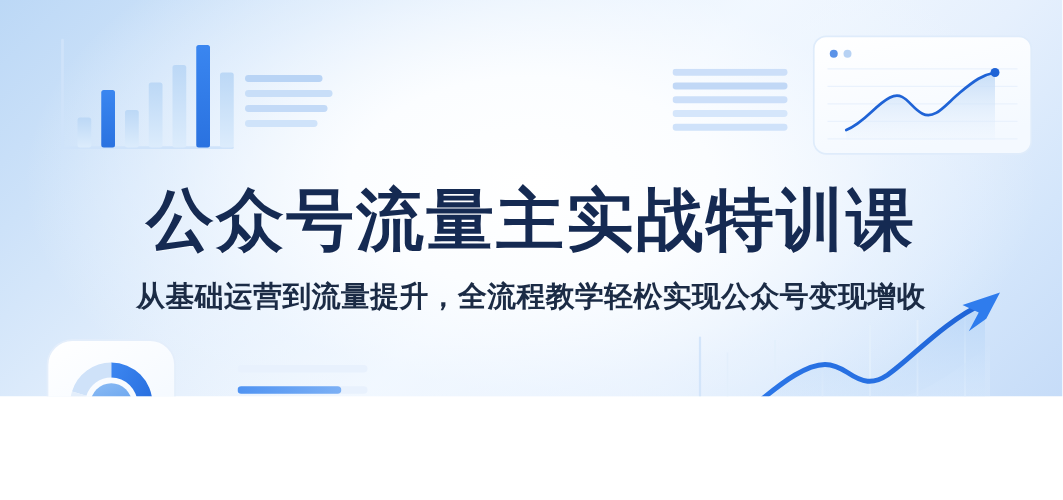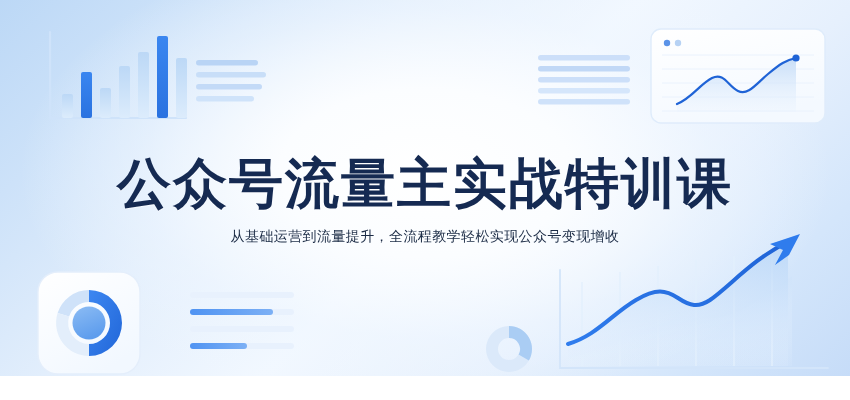--- a/index.html
+++ b/index.html
@@ -1,21 +1,21 @@
 <!DOCTYPE html>
 <html><head>
 <meta charset="utf-8">
 <style>
   html,body{margin:0;padding:0;}
   body{
     width:850px;height:400px;overflow:hidden;
     font-family:"Liberation Sans","DejaVu Sans",sans-serif;
   }
   #banner{
-    position:relative;width:850px;height:376px;overflow:hidden;
+    position:relative;width:850px;height:317px;overflow:hidden;
     background:
       radial-gradient(ellipse 520px 300px at 50% 46%, #ffffff 0%, #fbfdff 28%, rgba(240,247,255,0.55) 55%, rgba(235,244,255,0.0) 78%),
       linear-gradient(135deg,#bcd8f6 0%, #cde2f9 16%, #e2eefc 34%, #f2f8ff 52%, #e6f0fd 70%, #d4e6fb 86%, #c6dcf8 100%);
   }
   
   .layer{position:absolute;}
   .svgbox{position:absolute;display:block;}
 
   
   #bar-chart-deco{left:40px;top:28px;width:150px;height:100px;}
@@ -45,22 +45,22 @@
     font-size:54px;
     font-weight:bold;
     letter-spacing:2px;
     color:#152a52;
     line-height:1.08;
     text-shadow:0 1px 0 rgba(255,255,255,0.6);
     white-space:nowrap;
   }
   #sub-title{
     margin:16px 0 0 0;
-    font-size:14px;
-    font-weight:normal;
+    font-size:23px;
+    font-weight:bold;
     letter-spacing:0.4px;
     color:#1b2b45;
     white-space:nowrap;
   }
 </style>
 </head>
 <body>
 
 <div id="banner">
 

